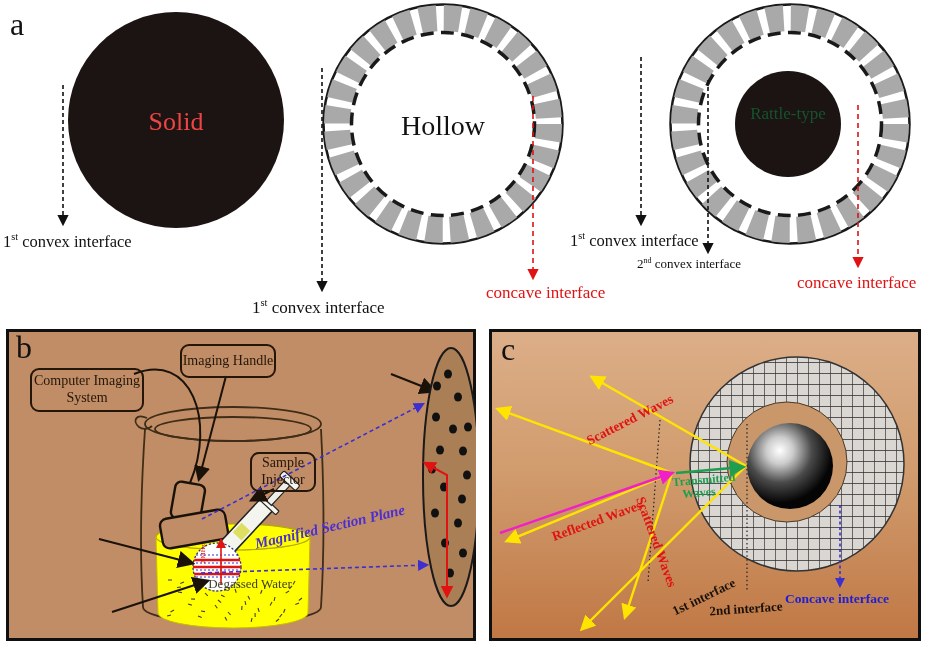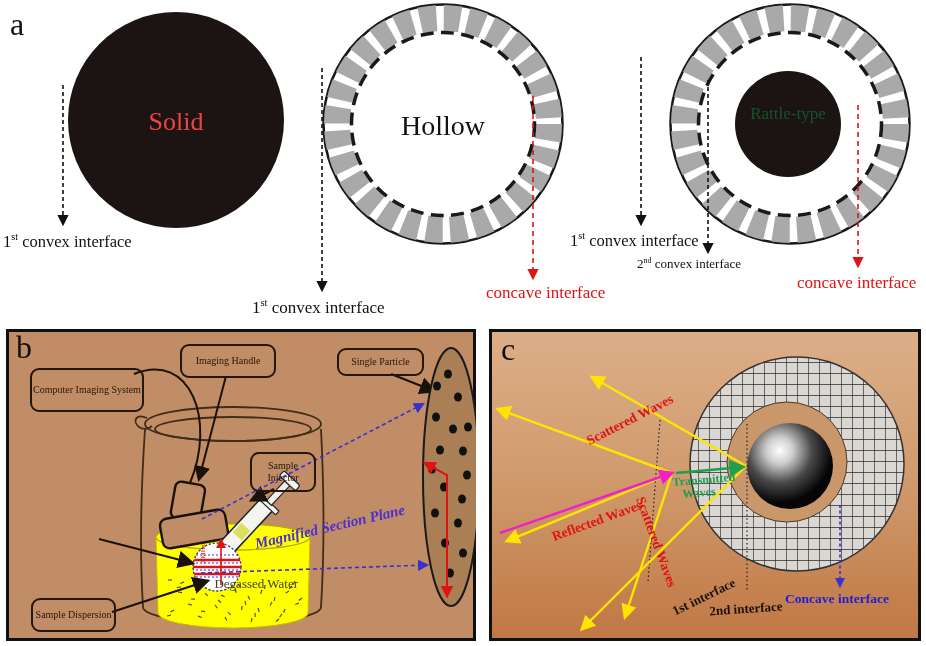--- a/index.html
+++ b/index.html
@@ -12,21 +12,21 @@
   sup.sp{font-size:62%;}
   
   #panel-b{position:absolute;left:6px;top:329px;width:470px;height:312px;
            border:3px solid #101010;box-sizing:border-box;background:#c18d66;}
   #panel-c{position:absolute;left:489px;top:329px;width:432px;height:312px;
            border:3px solid #101010;box-sizing:border-box;
            background:linear-gradient(180deg,#dcae88 0%,#d19c6e 45%,#c07845 100%);}
   .inner{position:absolute;left:-3px;top:-3px;}
   .abox{position:absolute;display:flex;align-items:center;justify-content:center;
         text-align:center;border:2.5px solid #241608;border-radius:9px;
-        color:#241608;font-size:10px;line-height:1.18;
+        color:#241608;font-size:14px;line-height:1.18;
         font-family:"Liberation Serif","DejaVu Serif",serif;}
   .red{color:#e01212;}
   .wavelbl{font-weight:bold;font-size:13.5px;color:#e01212;}
   .iface{font-weight:bold;font-size:13px;color:#1a120a;}
 </style>
 </head>
 <body>
 
 <div id="fig">
 
@@ -219,26 +219,24 @@
             <ellipse cx="457" cy="224" rx="4" ry="4.5"></ellipse>
             <ellipse cx="444" cy="244" rx="4" ry="4.5"></ellipse>
           </g>
         <path d="M419,134 L441,146 L441,267" fill="none" stroke="#e01212" stroke-width="2" marker-start="url(#mRs)" marker-end="url(#mRe)"></path>
       </svg>
 
       <div class="lbl panel-letter" style="left:10px;top:0px">b</div>
 
       <div class="abox" style="left:24px;top:39px;width:110px;height:40px">Computer Imaging System</div>
       <div class="abox" style="left:174px;top:15px;width:92px;height:30px">Imaging Handle</div>
-      <div class="abox" style="left:331px;top:19px;width:83px;height:24px">Single Particle</div>
       <div class="abox" style="left:244px;top:123px;width:62px;height:36px">Sample Injector</div>
-      <div class="abox" style="left:25px;top:269px;width:81px;height:30px">Sample Dispersion</div>
 
       <div class="lbl ctr" style="left:324px;top:198px;font-size:15px;font-weight:bold;font-style:italic;color:#4b2fd0;transform:translate(-50%,-50%) rotate(-13deg)">Magnified Section Plane</div>
-      <div class="abs" style="left:196px;top:246px;width:96px;text-align:right;font-size:13px;color:#3f3f2f;line-height:1.35">Degassed Water</div>
+      <div class="abs" style="left:196px;top:246px;width:96px;text-align:center;font-size:13px;color:#3f3f2f;line-height:1.35">Degassed Water</div>
       <div class="lbl ctr red" style="left:197px;top:225px;font-size:7px;transform:translate(-50%,-50%) rotate(-90deg)">2 MHz</div>
     </div>
   </div>
 
   <div id="panel-c">
     <div class="inner" style="width:432px;height:312px">
 
       <svg width="432" height="312" viewBox="0 0 432 312">
         <defs>
           <pattern id="grid" width="11" height="11" patternUnits="userSpaceOnUse">

